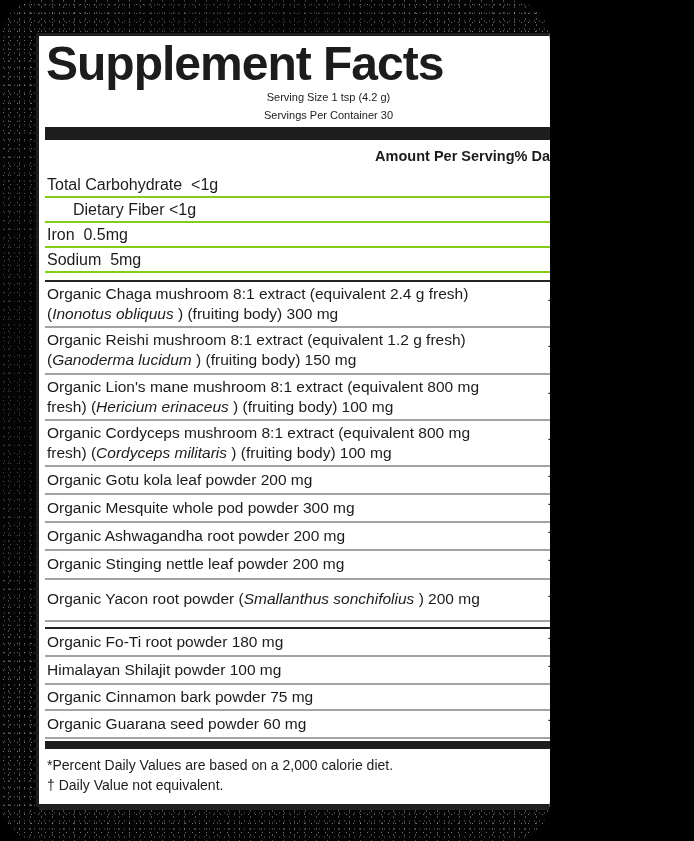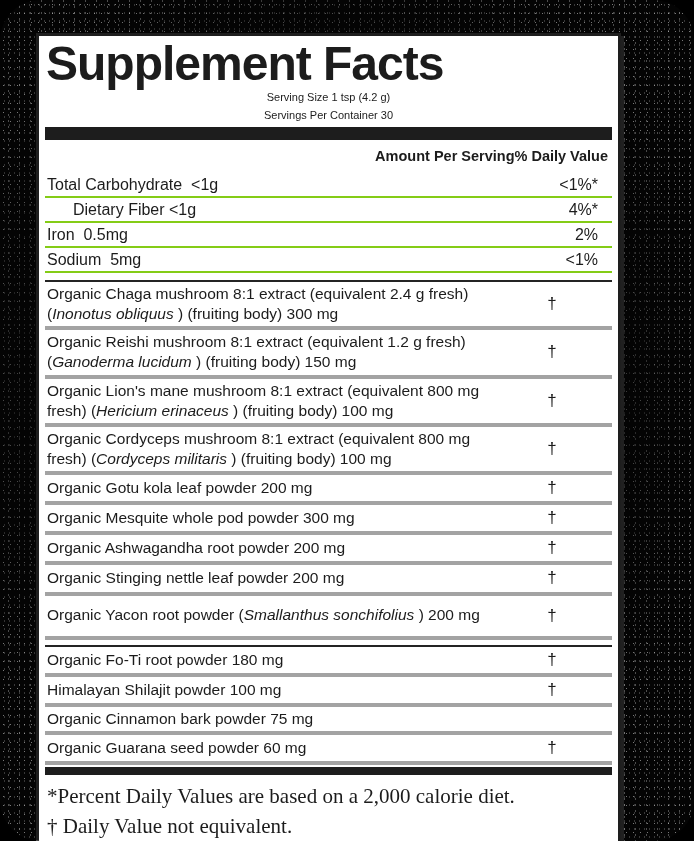--- a/index.html
+++ b/index.html
@@ -4,21 +4,21 @@
 <style>
   html, body {
     margin: 0; padding: 0;
     width: 694px; height: 841px;
     background: #000;
     overflow: hidden;
     font-family: "Liberation Sans", sans-serif;
   }
   .photo {
     position: absolute; inset: 0;
-    width: 694px; height: 841px;
+    width: 550px; height: 841px;
     background: #040404;
     border-radius: 40px;
     overflow: hidden;
   }
   
   .grain {
     position: absolute; inset: 0;
     background-image:
       radial-gradient(circle, rgba(255,255,255,.55) .6px, transparent .95px),
       radial-gradient(circle, rgba(255,255,255,.35) .5px, transparent .85px),
@@ -64,29 +64,29 @@
     padding: 3px 2px 2px;
     font-size: 16px;
   }
   .nrow .nname { white-space: pre-wrap; }
   .nrow.indent .nname { padding-left: 26px; text-align: center; }
   .nrow .ndv { padding-right: 12px; }
   .sep  { height: 7px; border-bottom: 2px solid #242424; }
   .sep2 { height: 5px; border-bottom: 2px solid #242424; }
   .irow {
     display: flex; align-items: center;
-    border-bottom: 4px solid #a3a3a3;
+    border-bottom: 2px solid #a3a3a3;
     padding: 2px 2px;
     font-size: 15.5px;
     line-height: 1.3;
   }
   .irow.pad { padding-top: 9px; padding-bottom: 9px; }
   .irow .iname { flex: 1; }
   .irow .idv { width: 116px; text-align: center; font-size: 17px; }
-  .footnotes { font-size: 21px; margin: 6px 2px 0; line-height: 1.45; font-family: Liberation Serif, serif; }
+  .footnotes { font-size: 14px; margin: 6px 2px 0; line-height: 1.45; }
 </style>
 </head>
 <body>
 
 <div class="photo">
   <div class="grain"></div>
 
   <div class="label">
     <h1 class="title">Supplement Facts</h1>
 

